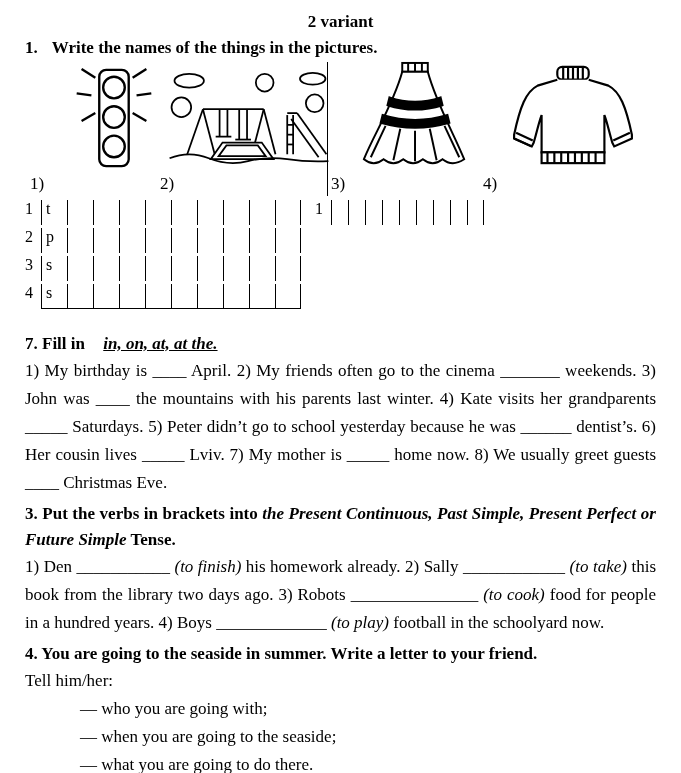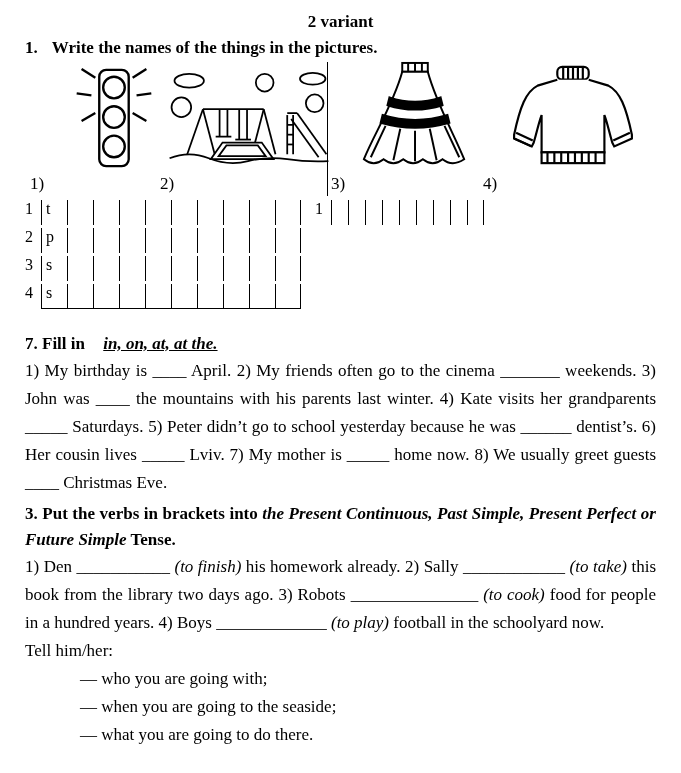--- a/index.html
+++ b/index.html
@@ -238,20 +238,21 @@
     <span>7. Fill in</span>
     <span style="margin-left:14px;" class="it ul">in, on, at, at the.</span>
   </div>
   <p>1) My birthday is ____ April. 2) My friends often go to the cinema _______ weekends. 3) John was ____ the mountains with his parents last winter. 4) Kate visits her grandparents _____ Saturdays. 5) Peter didn’t go to school yesterday because he was ______ dentist’s. 6) Her cousin lives _____ Lviv. 7) My mother is _____ home now. 8) We usually greet guests ____ Christmas Eve.</p>
 
   <div class="sec-h">
     <span>3. Put the verbs in brackets into </span><span class="it">the Present Continuous, Past Simple, Present Perfect or Future Simple</span><span> Tense.</span>
   </div>
   <p><span>1) Den ___________ </span><span class="it">(to finish)</span><span> his homework already. 2) Sally ____________ </span><span class="it">(to take)</span><span> this book from the library two days ago. 3) Robots _______________ </span><span class="it">(to cook)</span><span> food for people in a hundred years. 4) Boys _____________ </span><span class="it">(to play)</span><span> football in the schoolyard now.</span></p>
 
+  <div class="sec-h">4.  You are going to the seaside in summer. Write a letter to your friend.</div>
   <p style="text-align:left;">Tell him/her:</p>
   <div class="list">
     <p>— who you are going with;</p>
     <p>— when you are going to the seaside;</p>
     <p>— what you are going to do there.</p>
   </div>
 
 </div>
 
 </body></html>

